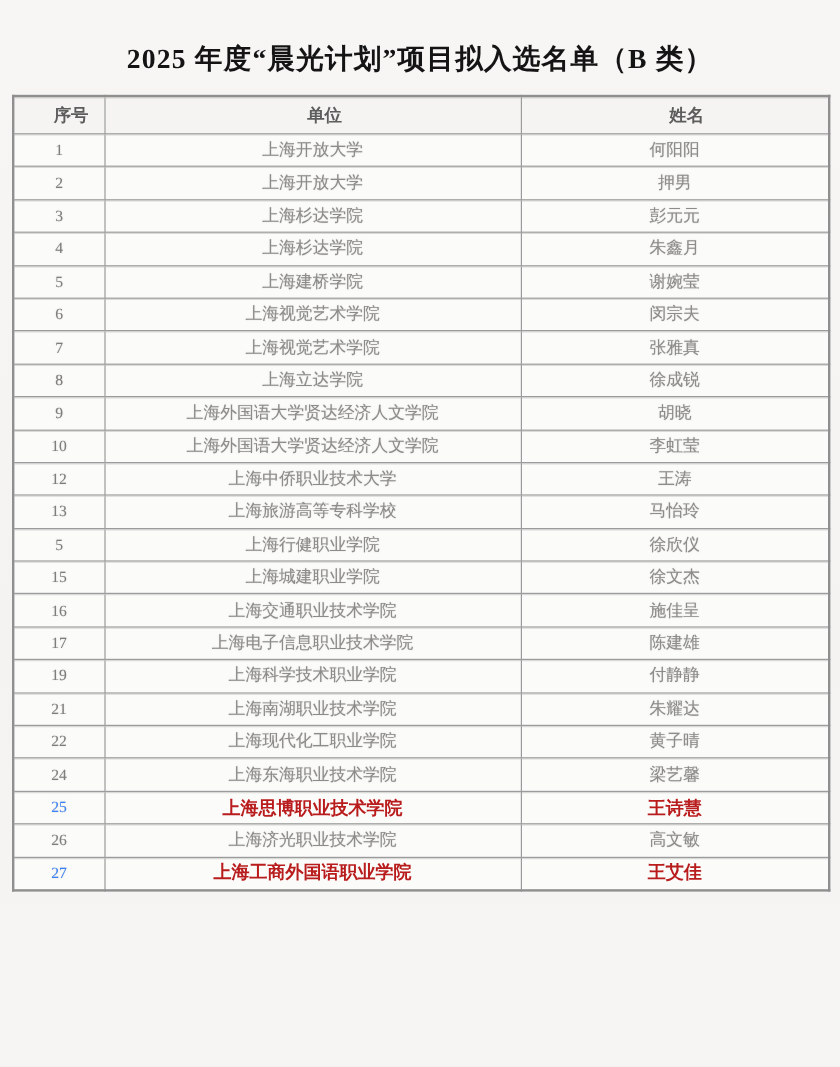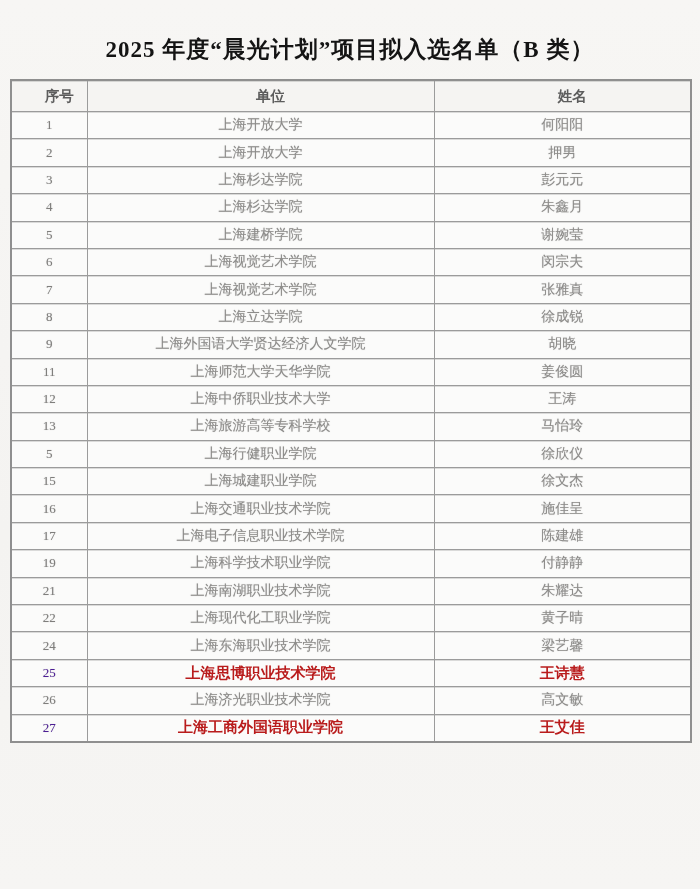--- a/index.html
+++ b/index.html
@@ -66,21 +66,21 @@
     font-family: "Liberation Serif", serif;
   }
   tbody tr.emphasis td.unit,
   tbody tr.emphasis td.name {
     color: #b91c1c;
     font-weight: bold;
     font-size: 15px;
     text-shadow: none;
   }
   tbody tr.emphasis td.num {
-    color: #4c1d95;
+    color: #3b82f6;
   }
 </style>
 </head>
 <body>
 
 <div class="page">
   <h1 class="title">2025 年度“晨光计划”项目拟入选名单（B 类）</h1>
 
   <table class="roster">
     <colgroup>
@@ -143,26 +143,26 @@
     <td class="unit">上海立达学院</td>
     <td class="name">徐成锐</td>
   </tr>
 
   <tr>
     <td class="num" ,="">9</td>
     <td class="unit">上海外国语大学贤达经济人文学院</td>
     <td class="name">胡晓</td>
   </tr>
 
-
-  <tr>
-    <td class="num" ,="">11</td>
-    <td class="unit">上海师范大学天华学院</td>
-    <td class="name">姜俊圆</td>
-  </tr>
+  <tr>
+    <td class="num" ,="">10</td>
+    <td class="unit">上海外国语大学贤达经济人文学院</td>
+    <td class="name">李虹莹</td>
+  </tr>
+
 
   <tr>
     <td class="num" ,="">12</td>
     <td class="unit">上海中侨职业技术大学</td>
     <td class="name">王涛</td>
   </tr>
 
   <tr>
     <td class="num" ,="">13</td>
     <td class="unit">上海旅游高等专科学校</td>

